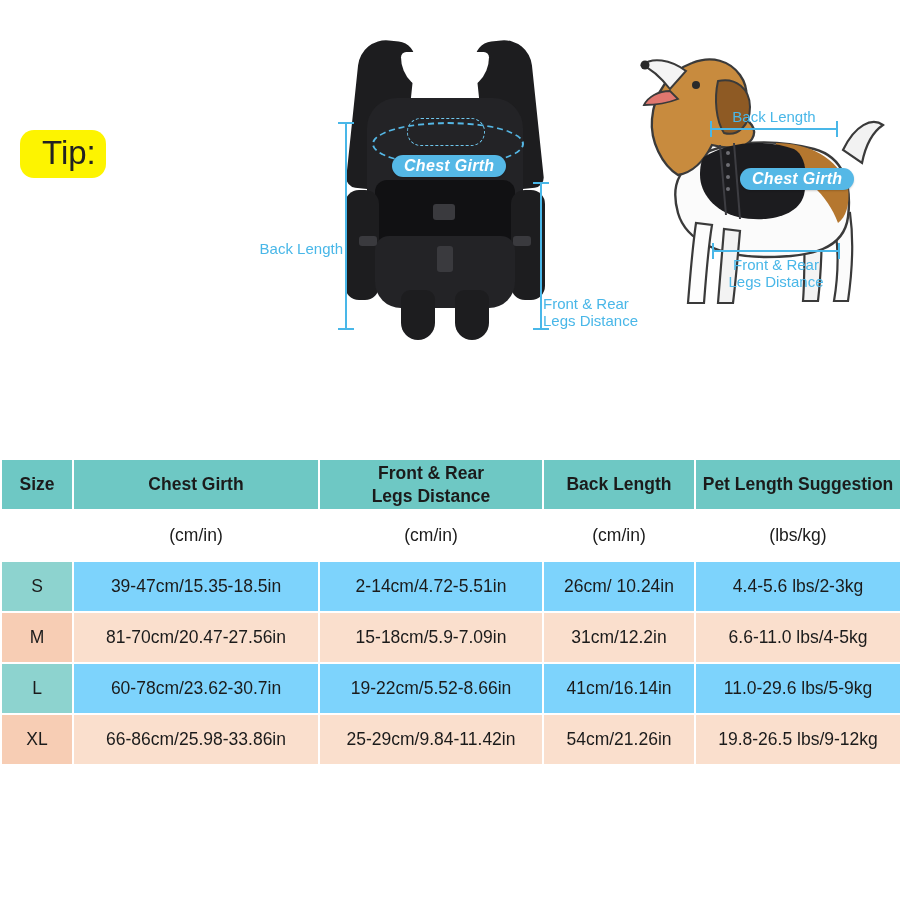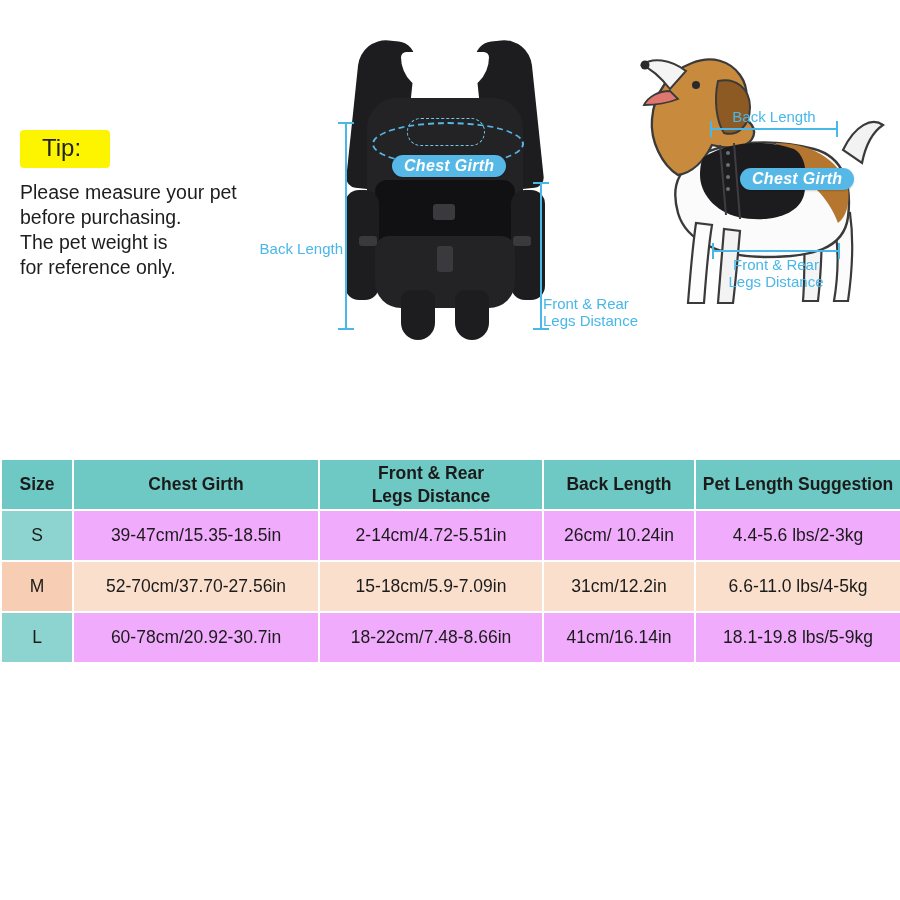--- a/index.html
+++ b/index.html
@@ -18,23 +18,23 @@
   
   #tip-block {
     position: absolute;
     left: 20px;
     top: 130px;
     width: 270px;
   }
   #tip-badge {
     display: inline-block;
     background: #fdf400;
-    border-radius: 4px;
-    padding: 4px 29px 6px 22px;
-    font-size: 24px;
+    border-radius: 14px;
+    padding: 4px 10px 6px 22px;
+    font-size: 33px;
     color: #222;
     font-family: "Liberation Sans", sans-serif;
   }
   #tip-text {
     margin-top: 12px;
     font-size: 19.5px;
     line-height: 25px;
     color: #1d1d1d;
     white-space: pre-line;
   }
@@ -139,40 +139,36 @@
     line-height: 23px;
   }
   thead th:first-child { font-size: 22px; }
   .units-row td {
     background: #ffffff;
     color: #1b1b1b;
     font-size: 17px;
     height: 40px;
     border-color: #ffffff;
   }
-  .row-teal td { background: #f0abfc; }
+  .row-teal td { background: #7dd3fc; }
   .row-peach td { background: #fadfcd; }
   .size-cell { font-size: 22px; }
   .row-teal .size-cell { background: #8dd3cf; }
   .row-peach .size-cell { background: #f7cdb4; }
   col.c0 { width: 72px; }
   col.c1 { width: 246px; }
   col.c2 { width: 224px; }
   col.c3 { width: 152px; }
   col.c4 { width: 206px; }
 </style>
 </head>
 <body>
 
 <div id="tip-block">
   <div id="tip-badge">Tip:</div>
-  <div id="tip-text">Please measure your pet
-before purchasing.
-The pet weight is
-for reference only.</div>
 </div>
 
 <div id="illustration">
 
   <div id="carrier">
 
     <div class="strap" style="left:8px; top:0; width:56px; height:150px; border-radius:28px 18px 10px 10px; transform:rotate(6deg);"></div>
     <div class="strap" style="left:136px; top:0; width:56px; height:150px; border-radius:18px 28px 10px 10px; transform:rotate(-6deg);"></div>
 
     <div class="strap" style="left:56px; top:12px; width:88px; height:40px; border-radius:6px 6px 40px 40px; background:#ffffff;"></div>
@@ -273,35 +269,49 @@
     <tr>
       <th>Size</th>
       <th>Chest Girth</th>
       <th style="white-space:pre-line;">Front &amp; Rear
 Legs Distance</th>
       <th>Back Length</th>
       <th>Pet Length Suggestion</th>
     </tr>
   </thead>
   <tbody>
+    <tr class="units-row">
+      <td></td>
+      <td>(cm/in)</td>
+      <td>(cm/in)</td>
+      <td>(cm/in)</td>
+      <td>(lbs/kg)</td>
+    </tr>
     <tr class="row-teal">
       <td class="size-cell">S</td>
       <td>39-47cm/15.35-18.5in</td>
       <td>2-14cm/4.72-5.51in</td>
       <td>26cm/ 10.24in</td>
       <td>4.4-5.6 lbs/2-3kg</td>
     </tr>
     <tr class="row-peach">
       <td class="size-cell">M</td>
-      <td>52-70cm/37.70-27.56in</td>
+      <td>81-70cm/20.47-27.56in</td>
       <td>15-18cm/5.9-7.09in</td>
       <td>31cm/12.2in</td>
       <td>6.6-11.0 lbs/4-5kg</td>
     </tr>
     <tr class="row-teal">
       <td class="size-cell">L</td>
-      <td>60-78cm/20.92-30.7in</td>
-      <td>18-22cm/7.48-8.66in</td>
+      <td>60-78cm/23.62-30.7in</td>
+      <td>19-22cm/5.52-8.66in</td>
       <td>41cm/16.14in</td>
-      <td>18.1-19.8 lbs/5-9kg</td>
+      <td>11.0-29.6 lbs/5-9kg</td>
+    </tr>
+    <tr class="row-peach">
+      <td class="size-cell">XL</td>
+      <td>66-86cm/25.98-33.86in</td>
+      <td>25-29cm/9.84-11.42in</td>
+      <td>54cm/21.26in</td>
+      <td>19.8-26.5 lbs/9-12kg</td>
     </tr>
   </tbody>
 </table>
 
 </body></html>

